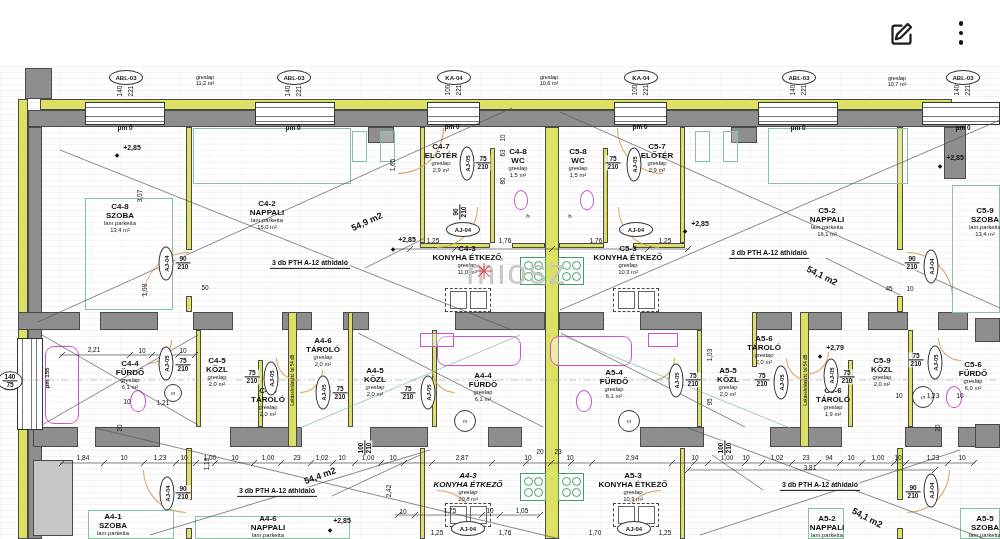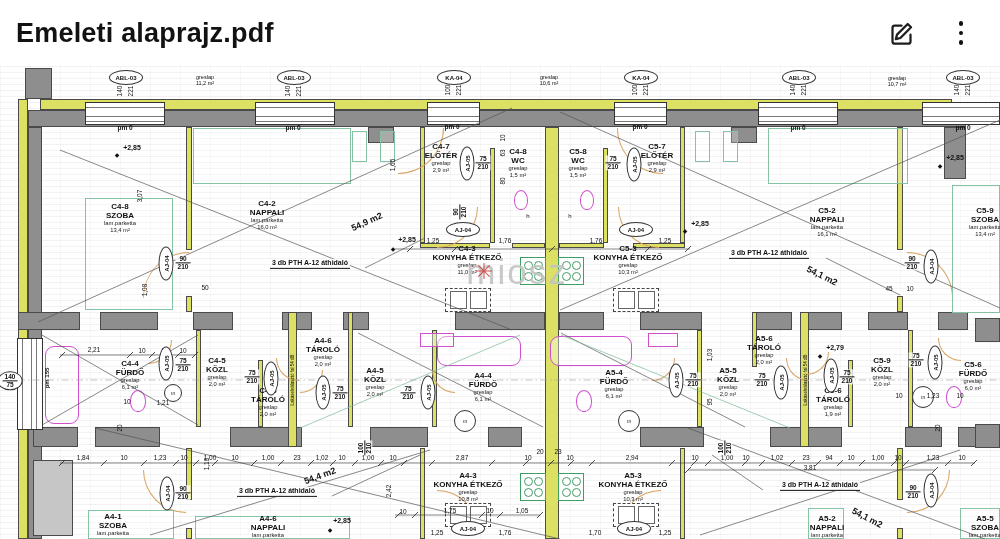--- a/index.html
+++ b/index.html
@@ -333,21 +333,21 @@
 KÖZL</span>
       <span class="sub">greslap
 2,0 m²</span>
     </div>
     <div class="room" style="left: 973px; top: 376px;">
       <span class="head">C5-6
 FÜRDŐ</span>
       <span class="sub">greslap
 6,0 m²</span>
     </div>
-    <div class="room" style="left: 468px; top: 487px;">
+    <div class="room" style="left: 468px; top: 487px; font-style: italic;">
       <span class="head">A4-3
 KONYHA ÉTKEZŐ</span>
       <span class="sub">greslap
 10,8 m²</span>
     </div>
     <div class="room" style="left: 633px; top: 487px;">
       <span class="head">A5-3
 KONYHA ÉTKEZŐ</span>
       <span class="sub">greslap
 10,3 m²</span>
@@ -656,21 +656,20 @@
       <line x1="497" y1="518" x2="503" y2="512" stroke="#222" stroke-width="0.8"></line>
       <line x1="537" y1="518" x2="543" y2="512" stroke="#222" stroke-width="0.8"></line>
       <line x1="685" y1="473" x2="691" y2="467" stroke="#222" stroke-width="0.8"></line>
       <line x1="932" y1="473" x2="938" y2="467" stroke="#222" stroke-width="0.8"></line>
     </svg>
     <div class="" id="wm">miosz</div>
     <div class="" id="wmlogo">✳</div>
   </div>
 
 <div id="chrome">
-  <div id="title">Emeleti alaprajz.pdf</div>
   <div style="margin-left:auto;display:flex;align-items:center;gap:14px;">
     <div class="icbtn">
       <svg width="27" height="27" viewBox="0 0 24 24" fill="none" stroke="#1e1e1e" stroke-width="2" stroke-linecap="round" stroke-linejoin="round">
         <path d="M20 13v6a2 2 0 0 1-2 2H6a2 2 0 0 1-2-2V7a2 2 0 0 1 2-2h6"></path>
         <path d="M17.5 3.5l3 3L11 16l-4 1 1-4 9.5-9.5z"></path>
       </svg>
     </div>
     <div class="icbtn kebab">
       <i></i>
         <i></i>

